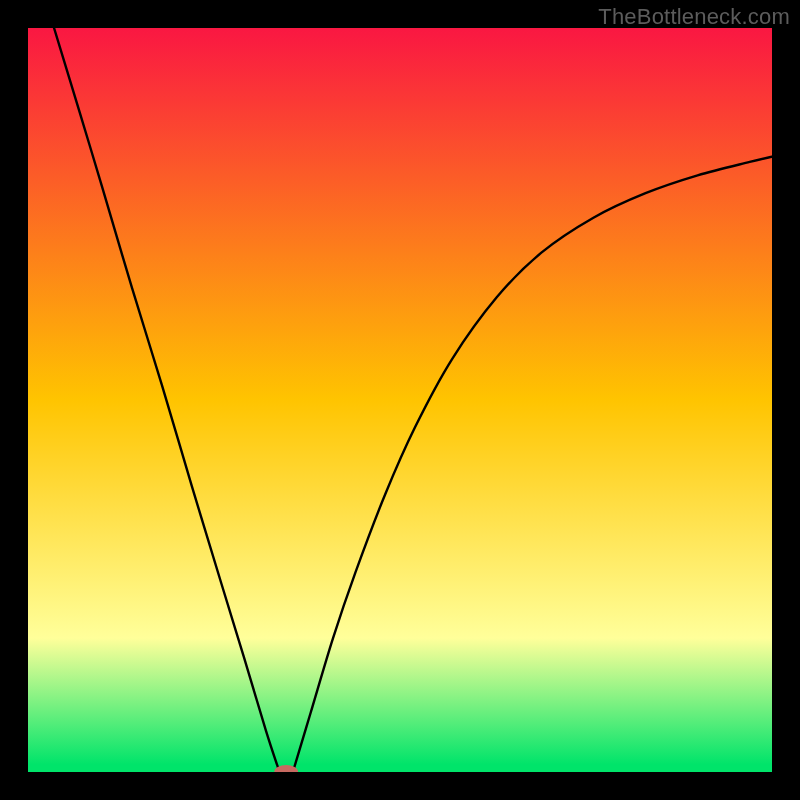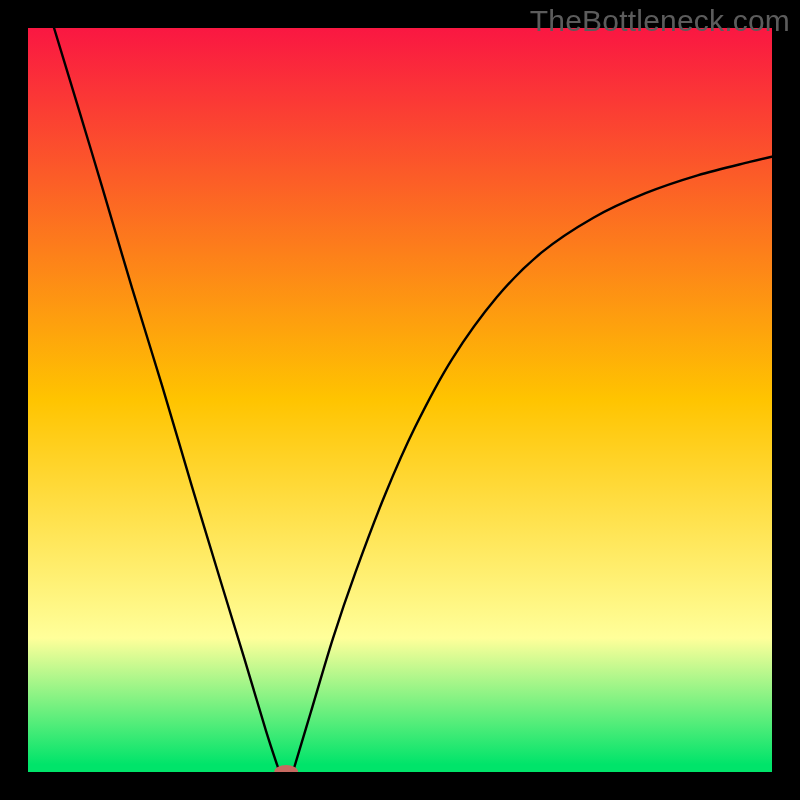--- a/index.html
+++ b/index.html
@@ -24,21 +24,21 @@
     left: 0;
     top: 0;
     width: 744px;
     height: 744px;
   }
   .watermark {
     position: absolute;
     top: 4px;
     right: 10px;
     color: #5c5c5c;
-    font-size: 30px;
+    font-size: 22px;
     letter-spacing: 0.2px;
     font-weight: 500;
   }
 </style>
 </head>
 <body>
 
 <div class="frame">
   <svg class="plotarea" viewBox="0 0 744 744" preserveAspectRatio="none">
     <defs>

